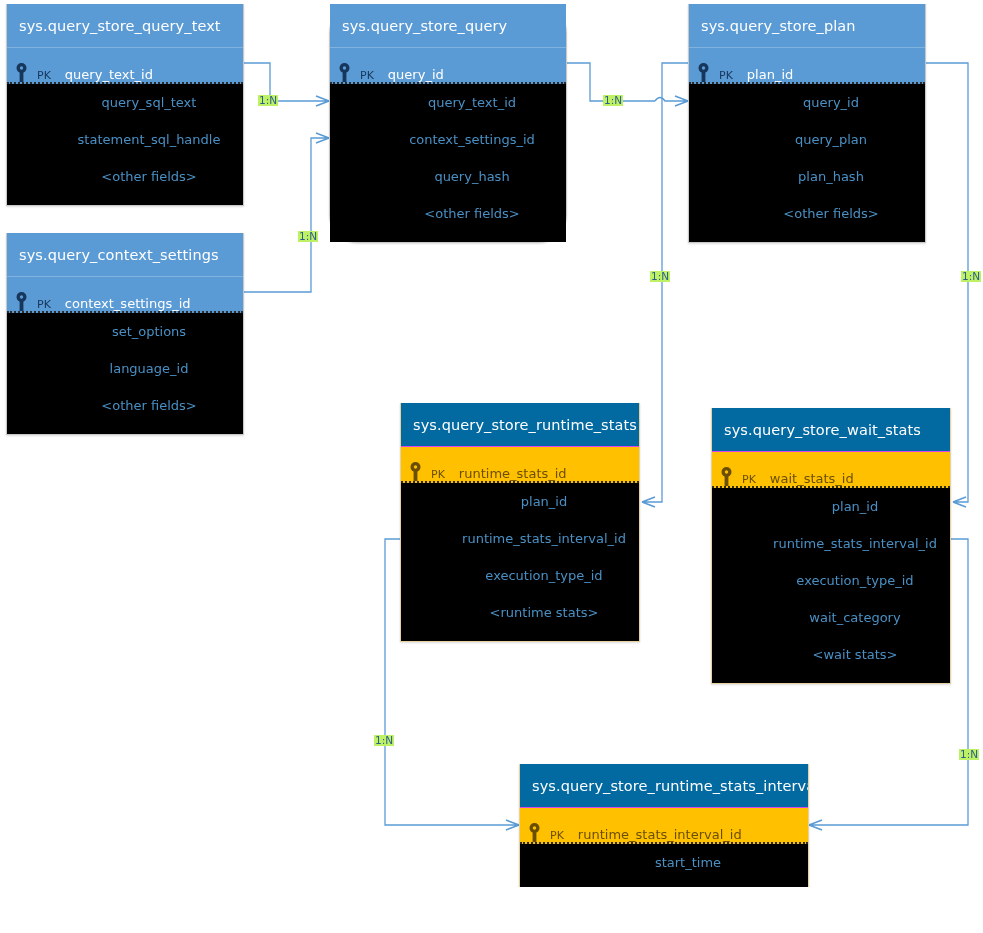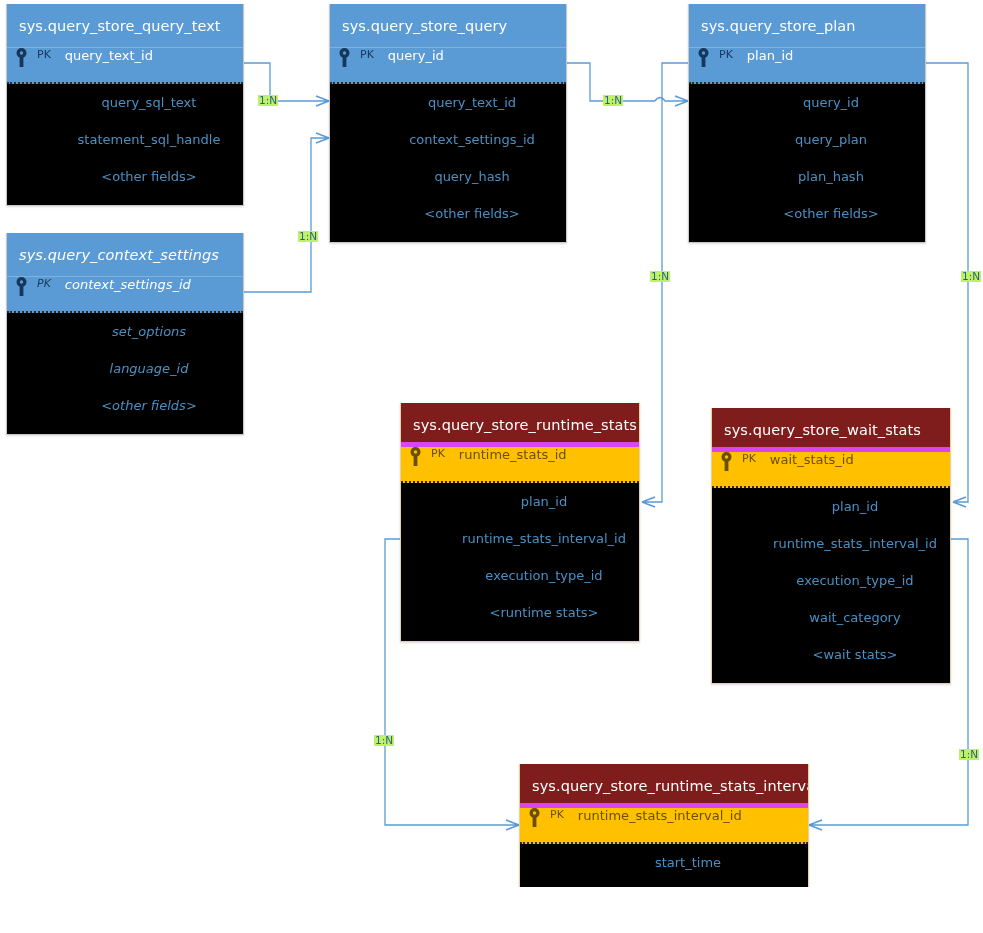--- a/index.html
+++ b/index.html
@@ -41,21 +41,21 @@
     color: #ffffff;
     font-size: 14.5px;
     letter-spacing: 0.1px;
     white-space: nowrap;
     overflow: hidden;
   }
   .ent-pk {
     box-sizing: border-box;
     height: 36px;
     display: flex;
-    align-items: flex-start;
+    align-items: flex-end;
     border-bottom: 2px dotted #2b2b2b;
     position: relative;
   }
   .pk-key {
     width: 34px;
     flex: 0 0 34px;
     display: flex;
     align-items: center;
     justify-content: flex-start;
     padding-left: 9px;
@@ -72,21 +72,21 @@
     color: #ffffff;
     margin-left: 14px;
     white-space: nowrap;
   }
   
   .blue .ent-title { background: #5b9bd5; border-bottom: 1px solid #7fb3de; }
   .blue .ent-pk    { background: #5b9bd5; }
   .blue .pk-label  { color: #16365c; }
   .blue .pk-name   { color: #ffffff; }
   
-  .orange .ent-title { background: #7f1d1d; border-bottom: 5px solid #d946ef; }
+  .orange .ent-title { background: #0369a1; border-bottom: 1px solid #d946ef; }
   .orange .ent-pk    { background: #ffc000; }
   .orange .pk-label  { color: #6b4f00; }
   .orange .pk-name   { color: #6b4f00; }
   .orange { border-color: #e6d2a0; }
 
   .ent-fields {
     padding: 0 0 10px 0;
     background: #000000;
     text-align: center;
   }
@@ -179,21 +179,21 @@
       <span class="pk-label">PK</span>
       <span class="pk-name">query_text_id</span>
     </div>
     <div class="ent-fields">
       <div class="field">query_sql_text</div>
       <div class="field">statement_sql_handle</div>
       <div class="field">&lt;other fields&gt;</div>
     </div>
   </div>
 
-  <div class="entity blue" style="left:329px; top:4px; width:238px;">
+  <div class="entity blue" style="left:329px; top:4px; width:238px;border-radius:29px;">
     <div class="ent-title">sys.query_store_query</div>
     <div class="ent-pk">
       <span class="pk-key">
         <svg width="11" height="19" viewBox="0 0 11 19" xmlns="http://www.w3.org/2000/svg">
           <circle cx="5.5" cy="5" r="5" fill="#16365c"></circle>
           <rect x="3.6" y="8" width="3.8" height="11" fill="#16365c"></rect>
           <circle cx="5.5" cy="5" r="1.7" fill="#5b9bd5"></circle>
         </svg>
       </span>
       <span class="pk-label">PK</span>
@@ -221,21 +221,21 @@
       <span class="pk-name">plan_id</span>
     </div>
     <div class="ent-fields">
       <div class="field">query_id</div>
       <div class="field">query_plan</div>
       <div class="field">plan_hash</div>
       <div class="field">&lt;other fields&gt;</div>
     </div>
   </div>
 
-  <div class="entity blue" style="left:6px; top:233px; width:238px;font-style:italic;">
+  <div class="entity blue" style="left:6px; top:233px; width:238px;">
     <div class="ent-title">sys.query_context_settings</div>
     <div class="ent-pk">
       <span class="pk-key">
         <svg width="11" height="19" viewBox="0 0 11 19" xmlns="http://www.w3.org/2000/svg">
           <circle cx="5.5" cy="5" r="5" fill="#16365c"></circle>
           <rect x="3.6" y="8" width="3.8" height="11" fill="#16365c"></rect>
           <circle cx="5.5" cy="5" r="1.7" fill="#5b9bd5"></circle>
         </svg>
       </span>
       <span class="pk-label">PK</span>

